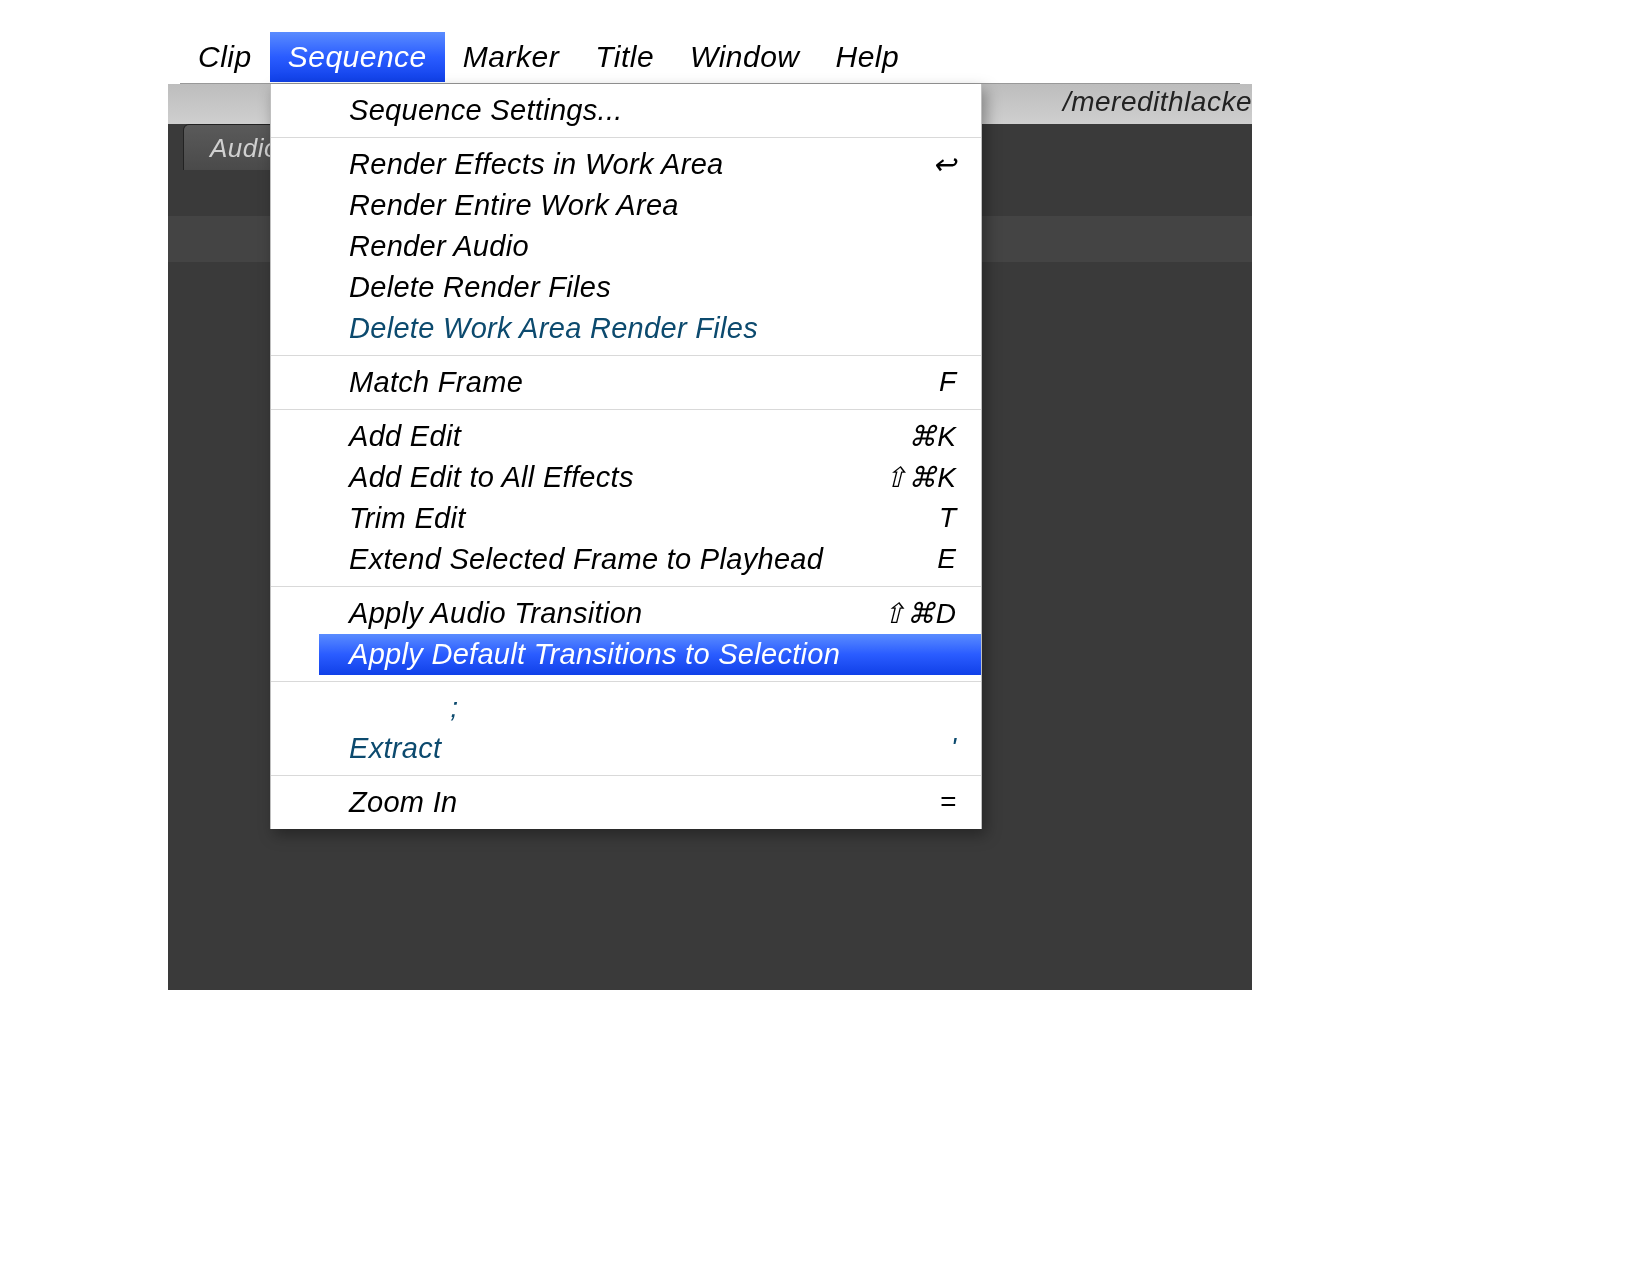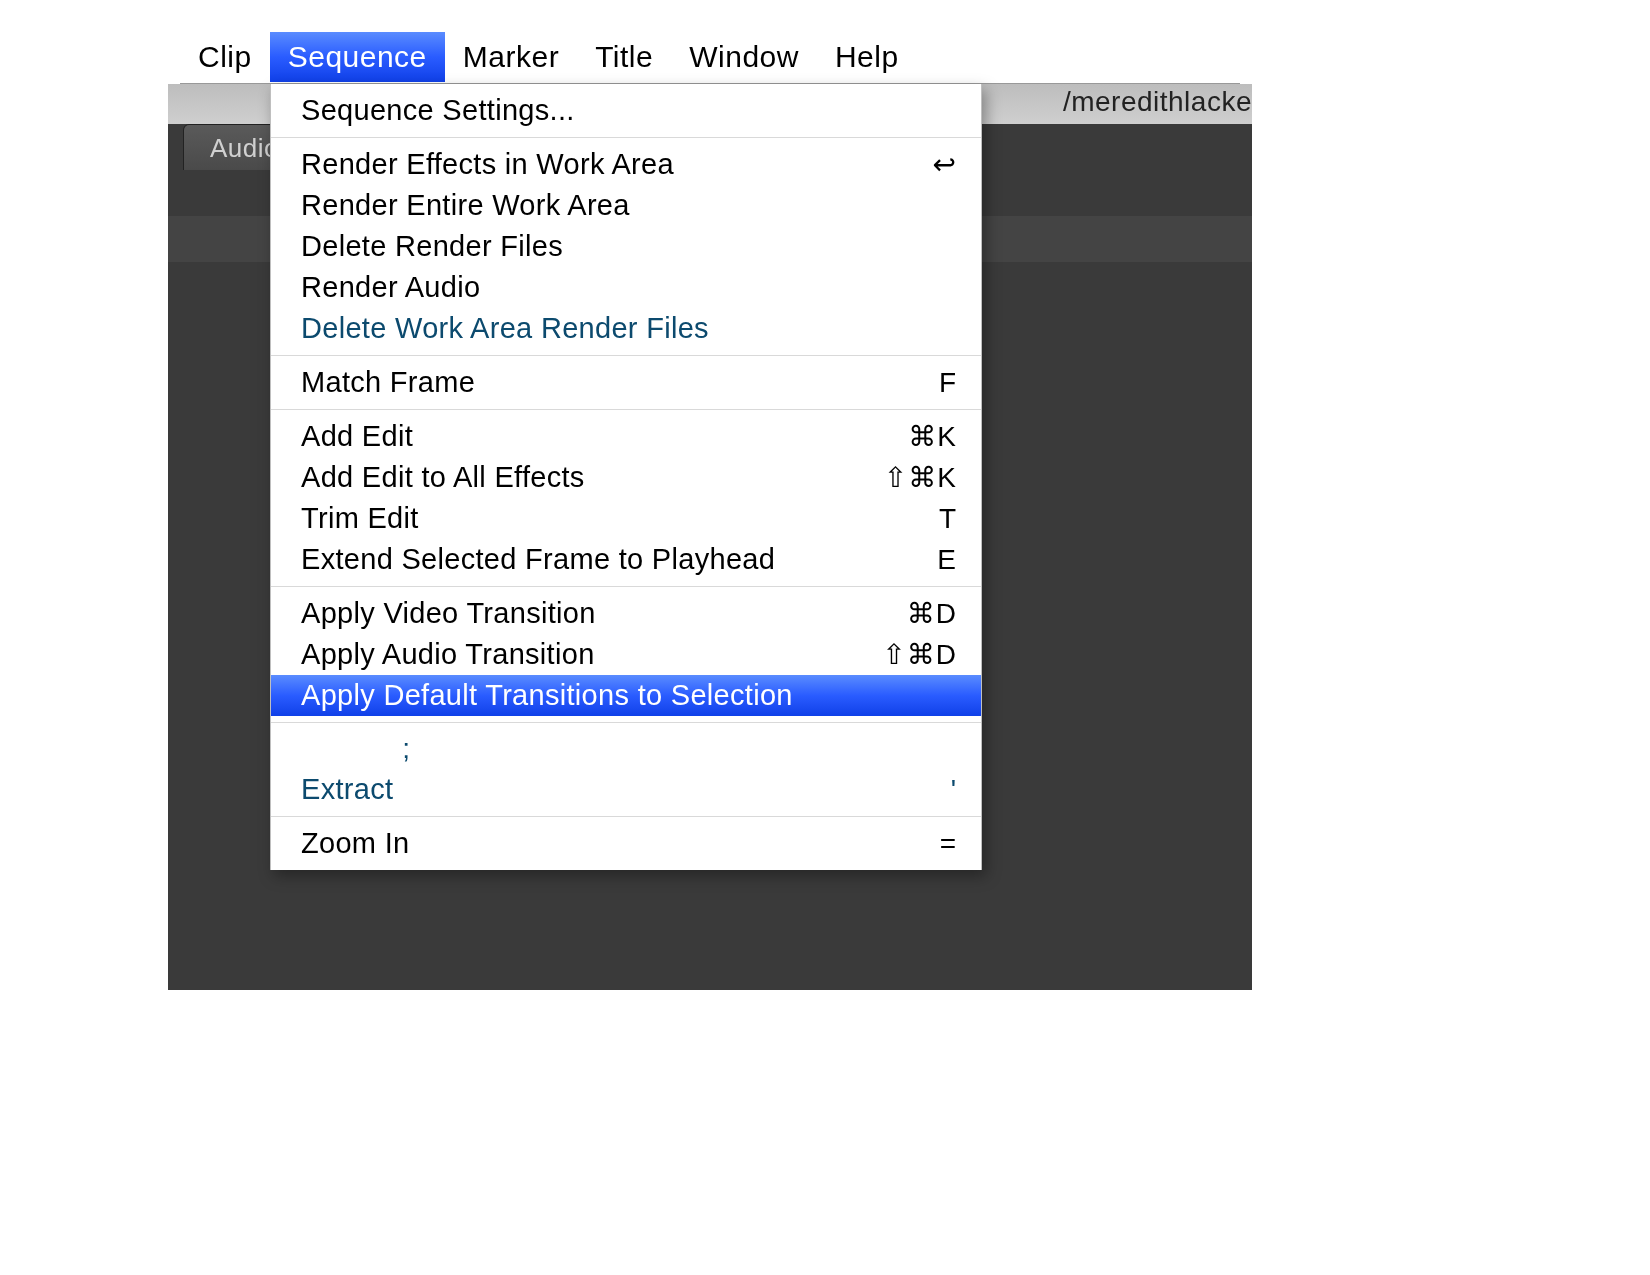--- a/index.html
+++ b/index.html
@@ -15,20 +15,21 @@
       position: relative;
       overflow: hidden;
     }
     .canvas {
       position: absolute;
       left: 180px;
       top: 30px;
       width: 1060px;
       height: 960px;
       background: #fff;
+      font-style: italic;
     }
     .menubar {
       display: flex;
       align-items: center;
       height: 54px;
       background: #fff;
       border-bottom: 1px solid #999;
       font-size: 30px;
       font-weight: 500;
       color: #000;
@@ -110,24 +111,24 @@
     .menu-group {
       padding: 6px 0;
     }
     .menu-divider {
       height: 1px;
       background: #d9d9d9;
       margin: 0;
     }
     .menu-row {
       display: flex;
-      align-items: center;
       padding: 4px 24px 4px 30px;
       min-height: 40px;
       letter-spacing: 0.3px;
+      margin-left: 48px;
     }
     .menu-row .label {
       flex: 1;
     }
     .menu-row .shortcut {
       font-size: 28px;
       letter-spacing: 1px;
       text-align: right;
       min-width: 110px;
       font-weight: 500;
@@ -172,24 +173,24 @@
         <div class="menu-divider"></div>
         <div class="menu-group">
           <div class="menu-row">
             <span class="label">Render Effects in Work Area</span>
             <span class="shortcut">↩</span>
           </div>
           <div class="menu-row">
             <span class="label">Render Entire Work Area</span>
           </div>
           <div class="menu-row">
+            <span class="label">Render Audio</span>
+          </div>
+          <div class="menu-row">
             <span class="label">Delete Render Files</span>
-          </div>
-          <div class="menu-row">
-            <span class="label">Render Audio</span>
           </div>
           <div class="menu-row disabled">
             <span class="label">Delete Work Area Render Files</span>
           </div>
         </div>
         <div class="menu-divider"></div>
         <div class="menu-group">
           <div class="menu-row">
             <span class="label">Match Frame</span>
             <span class="shortcut">F</span>
@@ -209,24 +210,20 @@
             <span class="label">Trim Edit</span>
             <span class="shortcut">T</span>
           </div>
           <div class="menu-row">
             <span class="label">Extend Selected Frame to Playhead</span>
             <span class="shortcut">E</span>
           </div>
         </div>
         <div class="menu-divider"></div>
         <div class="menu-group">
-          <div class="menu-row">
-            <span class="label">Apply Video Transition</span>
-            <span class="shortcut">⌘D</span>
-          </div>
           <div class="menu-row">
             <span class="label">Apply Audio Transition</span>
             <span class="shortcut">⇧⌘D</span>
           </div>
           <div class="menu-row highlight">
             <span class="label">Apply Default Transitions to Selection</span>
           </div>
         </div>
         <div class="menu-divider"></div>
         <div class="menu-group">

